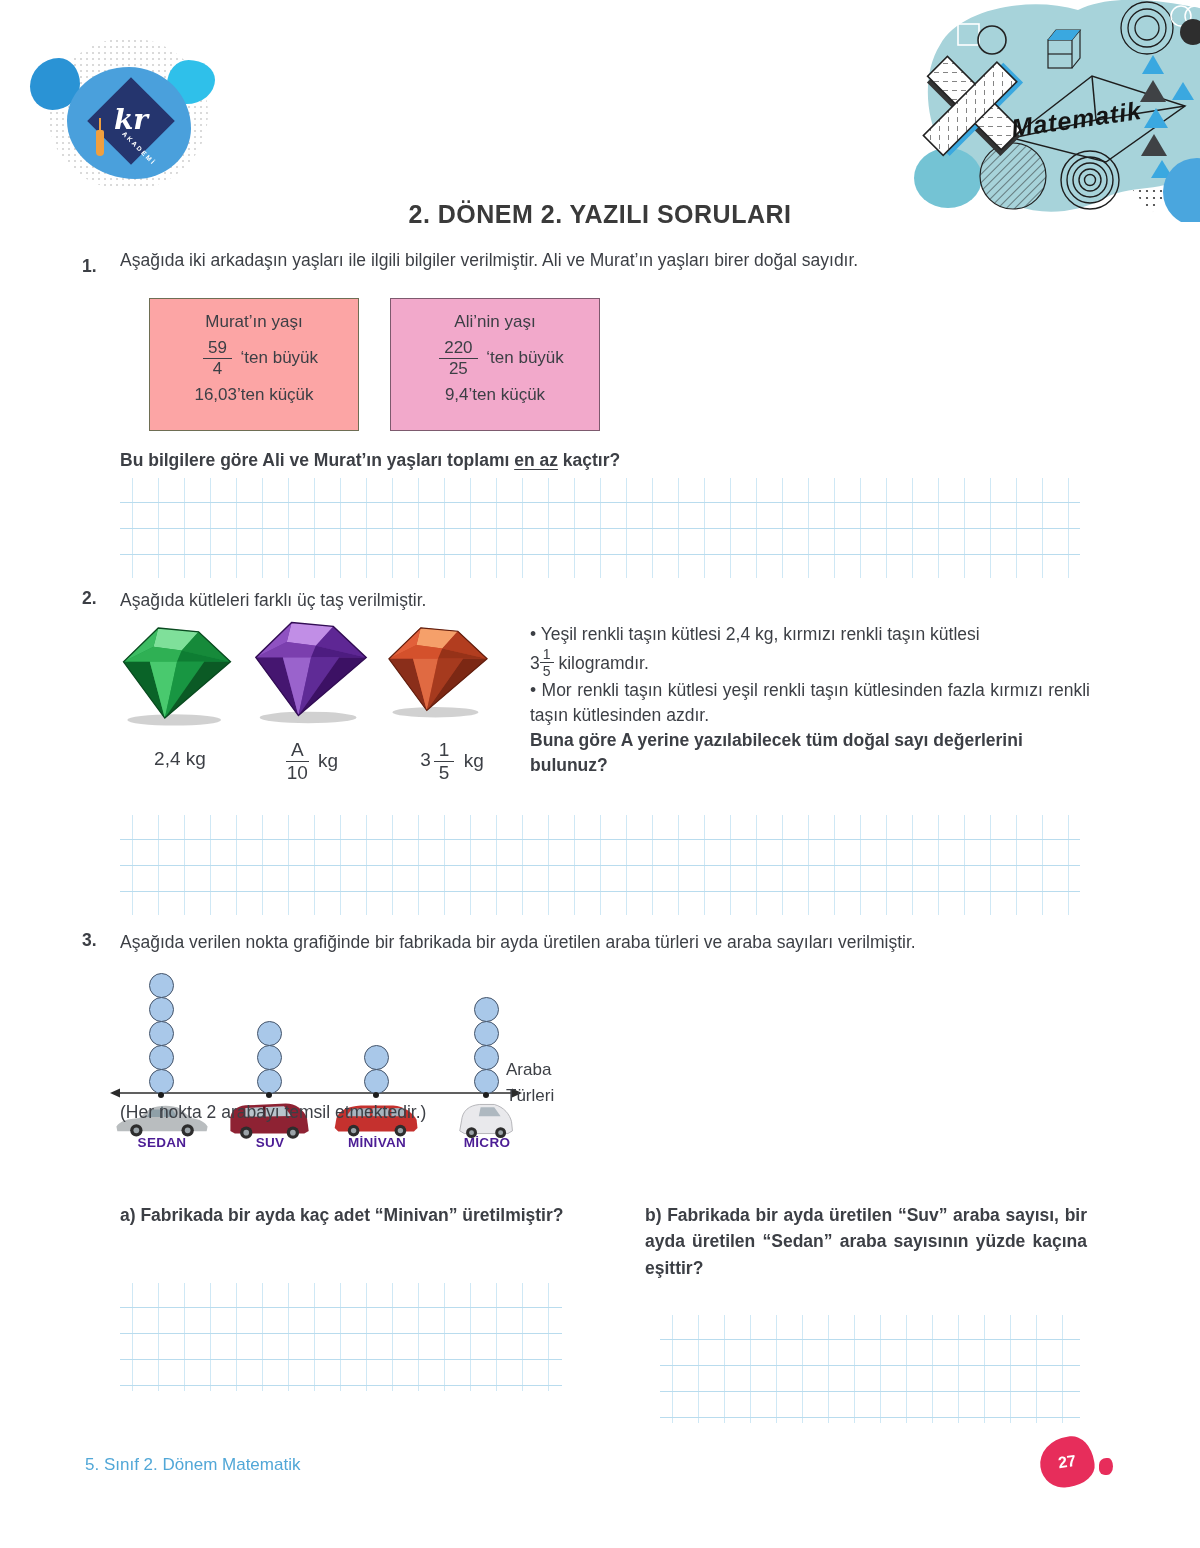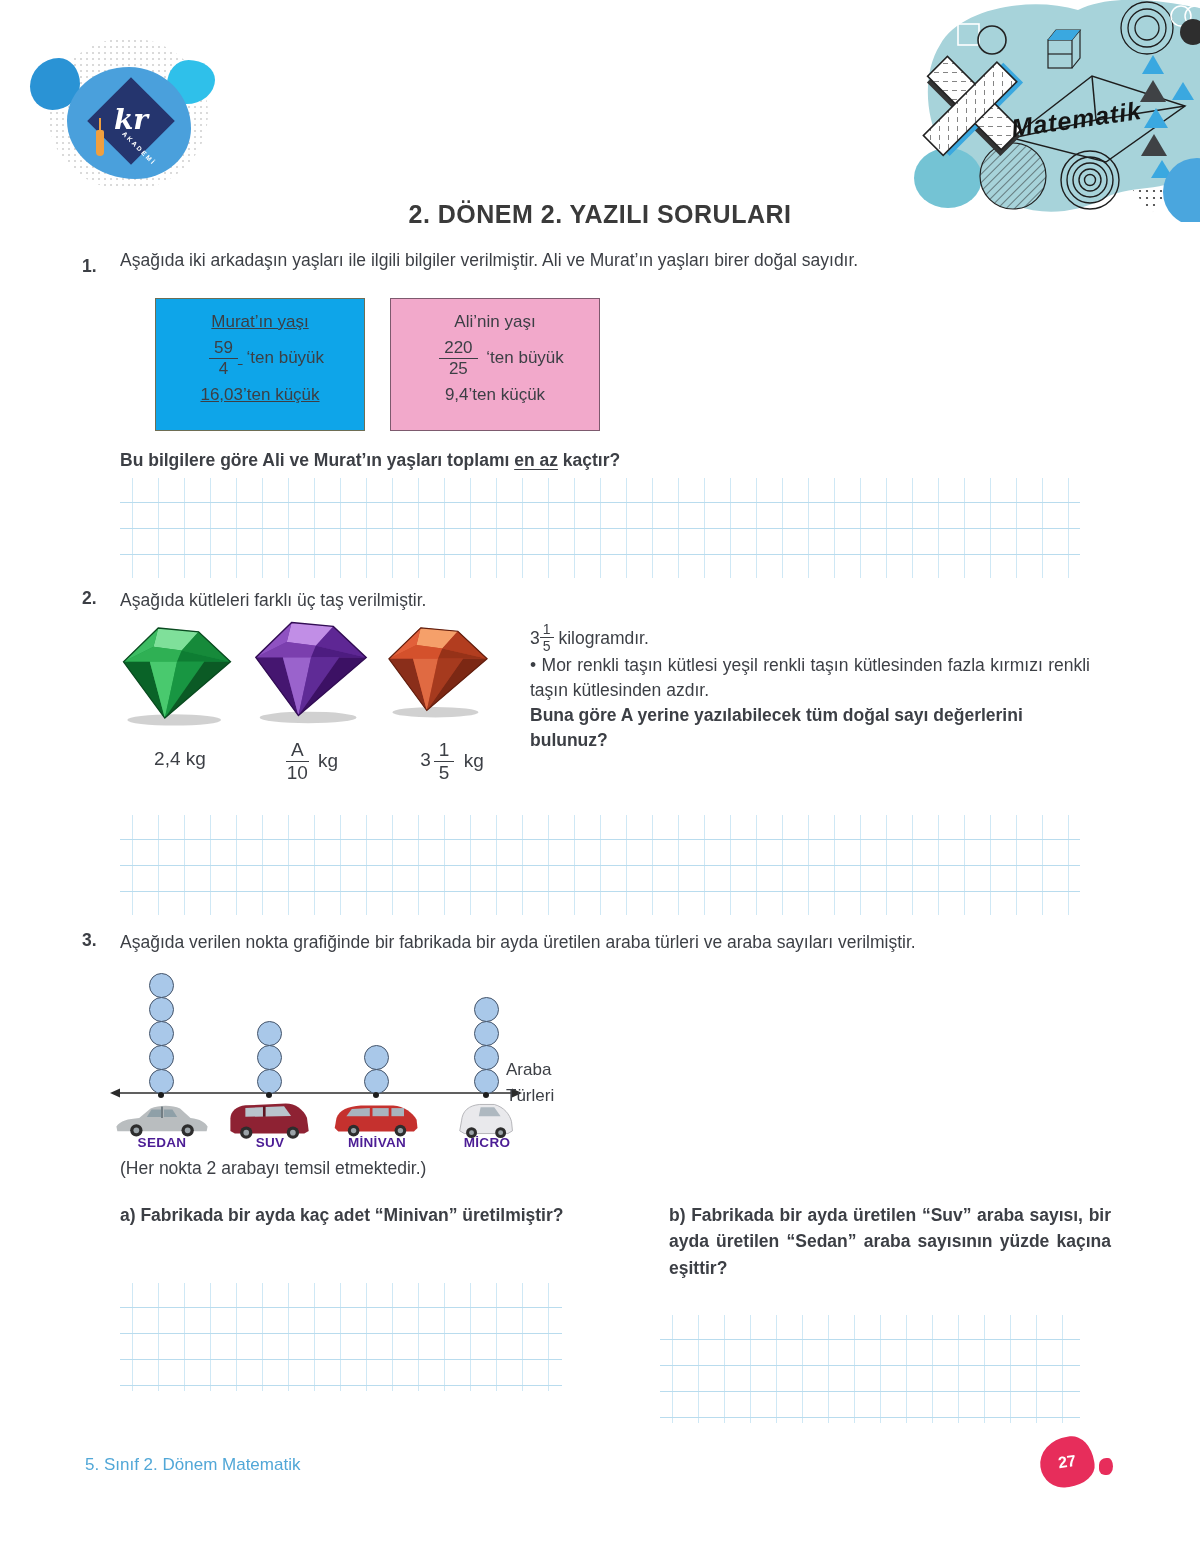--- a/index.html
+++ b/index.html
@@ -33,21 +33,21 @@
   .q-num{position:absolute;font-weight:bold;font-size:17.5px;color:#3c3f45;}
   .q-text{position:absolute;font-size:17.5px;color:#3c3f45;line-height:1.4;}
   .bold{font-weight:bold;}
   .grid-area{position:absolute;
     background-image:linear-gradient(to bottom,#b9dcee 1.4px,transparent 1.4px),
                      linear-gradient(to right,#cfe8f5 1.4px,transparent 1.4px);
     background-size:26px 26px,26px 26px;background-position:0 24px,12px 0;}
   
   .info-box{position:absolute;top:298px;width:210px;height:133px;box-sizing:border-box;
     text-align:center;font-size:17px;padding-top:13px;}
-  .box-murat{left:155px;background:#0ea5e9;border:1.6px solid #6e6e54;text-decoration:underline;}
+  .box-murat{left:149px;background:#fca5a5;border:1.6px solid #6e6e54;}
   .box-ali{left:390px;background:#f2a9cb;border:1.6px solid #7d5a6e;}
   .frac{display:inline-block;text-align:center;vertical-align:middle;line-height:1.05;font-size:17px;}
   .frac .fnum{display:block;border-bottom:1.6px solid #3c3f45;padding:0 5px 1px;}
   .frac .fden{display:block;padding-top:1px;}
   .frac-row{margin-top:7px;padding-left:13px;}
   .frac-suffix{display:inline-block;vertical-align:middle;margin-left:4px;}
   .box-line2{margin-top:7px;}
   
   .mixed{white-space:nowrap;}
   .frac-sm{display:inline-block;text-align:center;vertical-align:-7px;line-height:1.0;font-size:14px;}
@@ -67,23 +67,23 @@
   .dot-col{position:absolute;bottom:72px;width:25px;display:flex;flex-direction:column;}
   .dot{width:25px;height:25px;border-radius:50%;background:#a9c8e9;border:1.6px solid #44546a;
     box-sizing:border-box;margin-top:-1px;}
   .dot-col::after{content:"";position:absolute;bottom:-4px;left:9px;width:6px;height:6px;border-radius:50%;background:#1d1d1d;}
   .axis-svg{position:absolute;left:0;top:121px;}
   .axis-label{position:absolute;left:396px;font-size:17px;color:#3c3f45;}
   .axis-label.l1{top:94px;}
   .axis-label.l2{top:120px;}
   .car{position:absolute;top:133px;}
   .car-label{position:absolute;top:169px;width:100px;text-align:center;font-size:13.5px;font-weight:bold;color:#4c1d95;letter-spacing:.3px;}
-  .dot-note{position:absolute;left:120px;top:1158px;font-size:17.5px;text-align:right;}
+  .dot-note{position:absolute;left:120px;top:1102px;font-size:17.5px;text-align:right;}
   .qa{position:absolute;left:120px;top:1202px;width:452px;font-size:17.5px;font-weight:bold;line-height:1.5;}
-  .qb{position:absolute;left:645px;top:1202px;width:442px;font-size:17.5px;font-weight:bold;line-height:1.5;text-align:justify;margin-left:24px;}
+  .qb{position:absolute;left:645px;top:1202px;width:442px;font-size:17.5px;font-weight:bold;line-height:1.5;text-align:justify;}
   
   .footer-text{position:absolute;left:85px;top:1455px;font-size:17px;color:#51a7d7;}
   .page-badge{position:absolute;left:1040px;top:1437px;width:54px;height:50px;background:#e72d5b;
     border-radius:60% 40% 55% 45%/55% 60% 40% 50%;transform:rotate(-8deg);
     display:flex;align-items:center;justify-content:center;color:#fff;font-weight:bold;font-size:16px;}
   .badge-dot{position:absolute;left:1099px;top:1458px;width:14px;height:17px;background:#e72d5b;
     border-radius:60% 40% 50% 50%/45% 55% 60% 40%;}
 </style>
 </head>
 <body>
@@ -266,20 +266,21 @@
   </div>
   <div class="gem-label" style="left:392px;top:740px;width:120px;">
     <span>3</span><span class="frac" style="font-size:19px;margin-left:3px;">
       <span class="fnum">1</span>
       <span class="fden">5</span>
     </span>
     <span class="frac-suffix">kg</span>
   </div>
 
   <div class="q2-col">
+    <p class="q2-bullet1a">• Yeşil renkli taşın kütlesi 2,4 kg, kırmızı renkli taşın kütlesi</p>
     <p class="q2-bullet1b"><span class="mixed"><span>3</span><span class="frac-sm"><span class="fnum">1</span><span class="fden">5</span></span></span><span> kilogramdır.</span></p>
     <p class="q2-bullet2">• Mor renkli taşın kütlesi yeşil renkli taşın kütlesinden fazla kırmızı renkli taşın kütlesinden azdır.</p>
     <p class="q2-question">Buna göre A yerine yazılabilecek tüm doğal sayı değerlerini bulunuz?</p>
   </div>
   <div class="grid-area" style="left:120px;top:815px;width:960px;height:100px;"></div>
 
   <div class="q-num" style="left:82px;top:930px;">3.</div>
   <div class="q-text" style="left:120px;top:930px;width:980px;">Aşağıda verilen nokta grafiğinde bir fabrikada bir ayda üretilen araba türleri ve araba sayıları verilmiştir.</div>
 
   <div class="chart">

